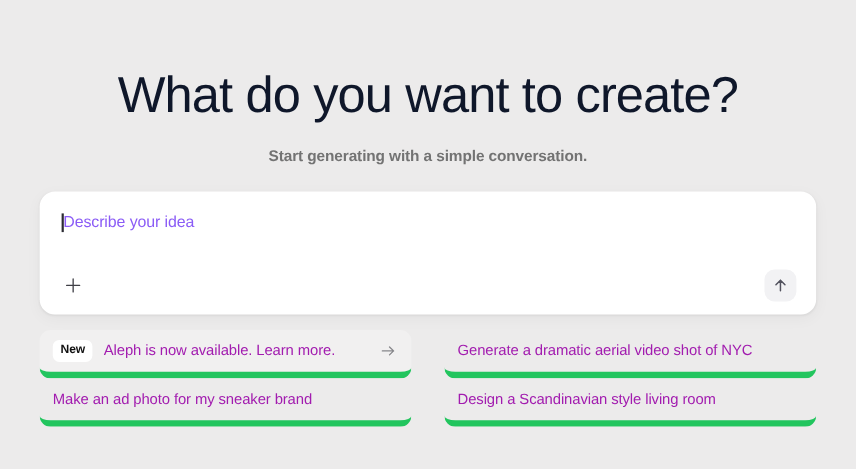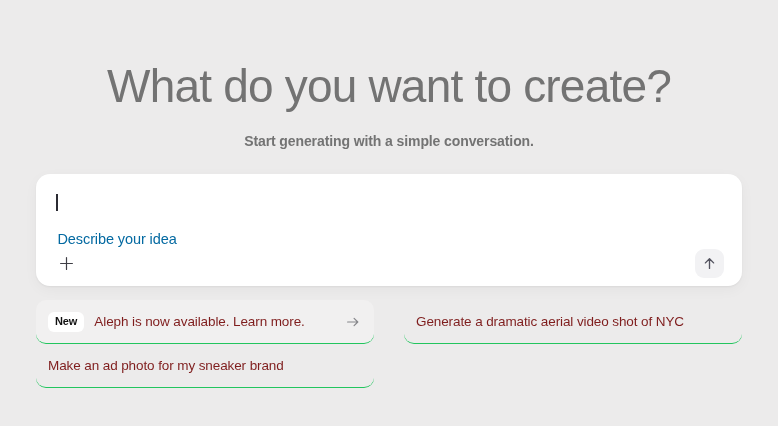--- a/index.html
+++ b/index.html
@@ -27,21 +27,21 @@
     align-items: center;
   }
 
   
   .hero-title {
     margin-top: 61px;
     font-size: 46px;
     line-height: 50px;
     font-weight: 500;
     letter-spacing: -0.8px;
-    color: #737373;
+    color: #0f172a;
     text-align: center;
     white-space: nowrap;
   }
 
   .hero-subtitle {
     margin-top: 21px;
     font-size: 14px;
     line-height: 18px;
     font-weight: 600;
     letter-spacing: -0.1px;
@@ -75,24 +75,23 @@
     width: 1.5px;
     height: 17px;
     background: #2b2b33;
     margin-top: 2px;
     flex: 0 0 auto;
   }
 
   .composer-placeholder {
     font-size: 14.5px;
     line-height: 20px;
-    color: #0369a1;
+    color: #8b5cf6;
     letter-spacing: -0.1px;
     white-space: nowrap;
-    margin-top: 37px;
   }
 
   .composer-bottom {
     display: flex;
     align-items: center;
     justify-content: space-between;
     height: 30px;
   }
 
   .attach-button {
@@ -133,21 +132,21 @@
 
   .suggestion {
     position: relative;
     height: 44px;
     display: flex;
     align-items: center;
     gap: 10px;
     padding: 0 12px 0 12px;
     border-radius: 10px;
     cursor: pointer;
-    border-bottom: 1px solid #22c55e;
+    border-bottom: 6px solid #22c55e;
   }
 
   .suggestion.is-hovered {
     background: #f1f0f0;
   }
 
   .badge-new {
     flex: 0 0 auto;
     background: #ffffff;
     color: #111111;
@@ -155,21 +154,21 @@
     font-weight: 700;
     letter-spacing: -0.1px;
     line-height: 1;
     padding: 4px 7px 5px 7px;
     border-radius: 6px;
   }
 
   .suggestion-label {
     font-size: 13.5px;
     line-height: 18px;
-    color: #7f1d1d;
+    color: #a21caf;
     letter-spacing: -0.1px;
     white-space: nowrap;
     overflow: hidden;
     text-overflow: ellipsis;
   }
 
   .suggestion-arrow {
     margin-left: auto;
     display: flex;
     align-items: center;
@@ -230,16 +229,19 @@
     </div>
 
     <div class="suggestion">
       <span class="suggestion-label">Generate a dramatic aerial video shot of NYC</span>
     </div>
 
     <div class="suggestion">
       <span class="suggestion-label">Make an ad photo for my sneaker brand</span>
     </div>
 
+    <div class="suggestion">
+      <span class="suggestion-label">Design a Scandinavian style living room</span>
+    </div>
 
   </div>
 
 </div>
 
 </body></html>

